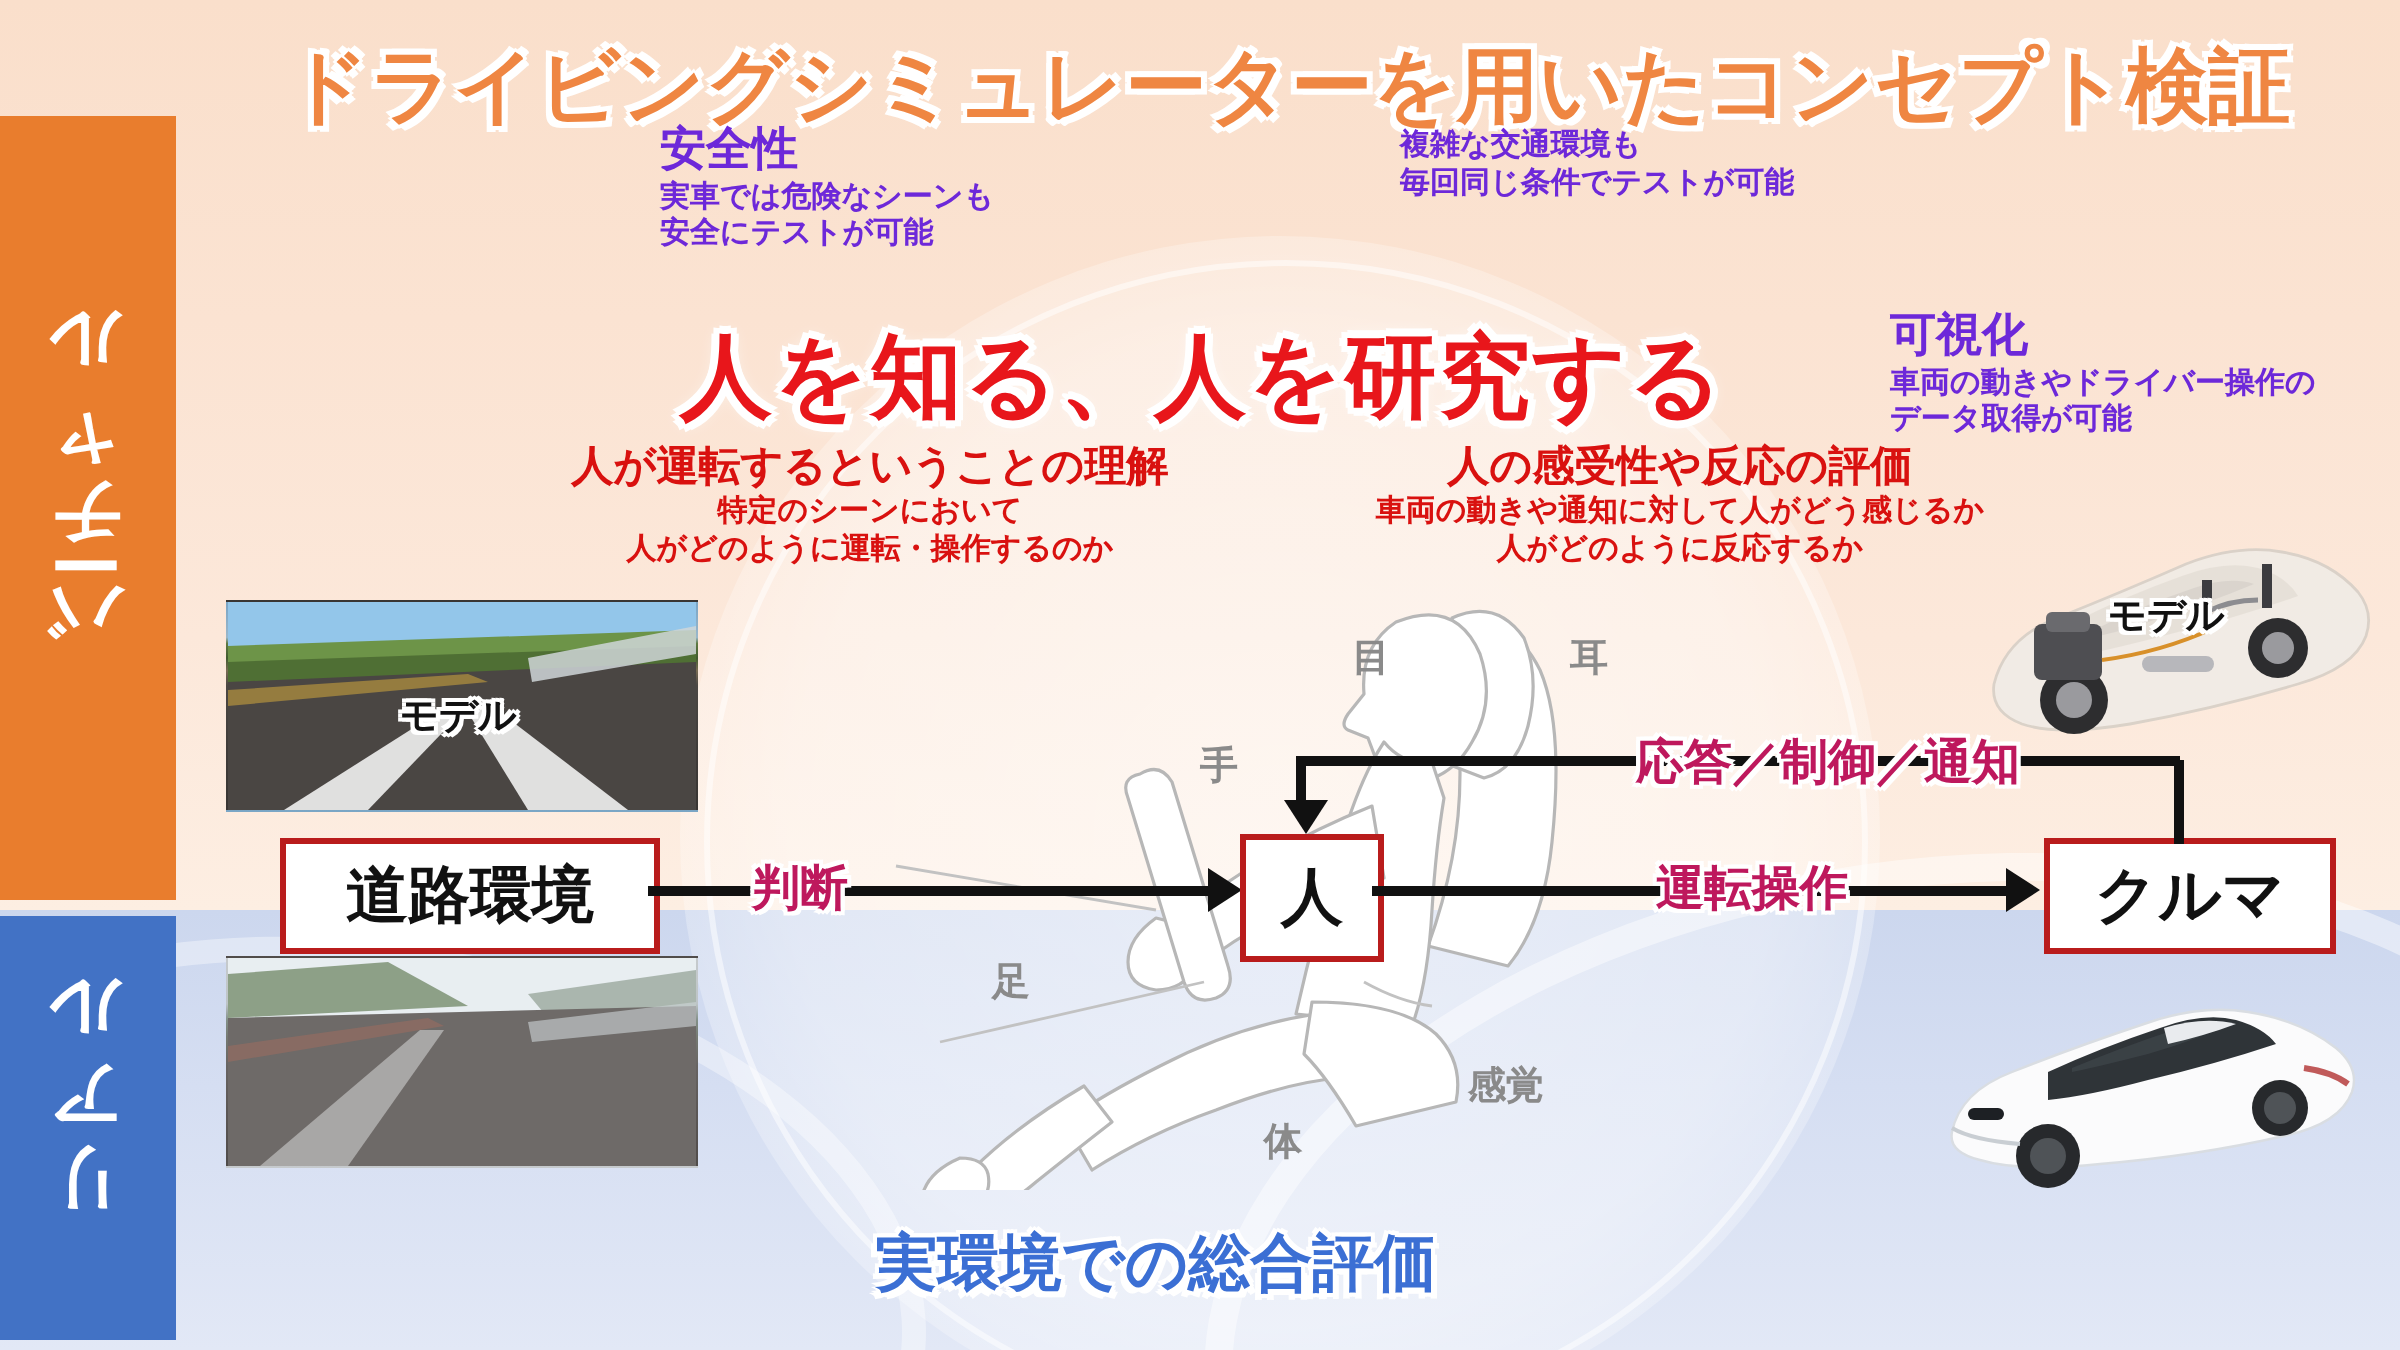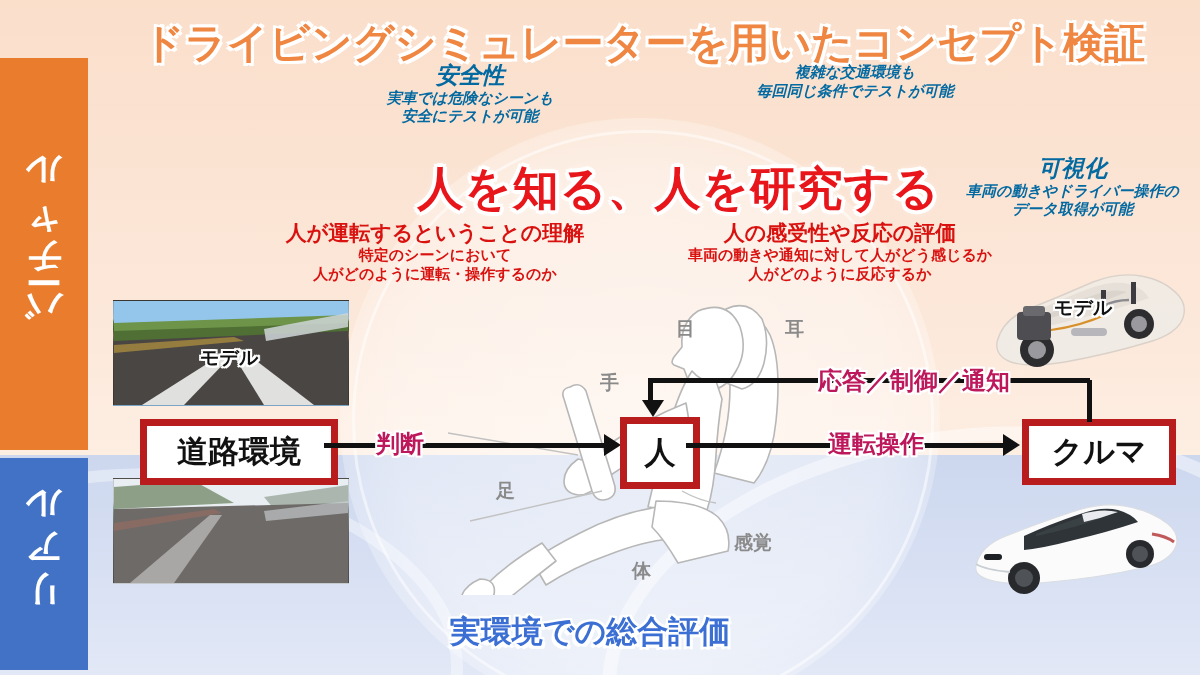--- a/index.html
+++ b/index.html
@@ -76,42 +76,41 @@
     color:#ef8642;
     -webkit-text-stroke:0px;
     text-shadow:
        2px 0 0 #fff,-2px 0 0 #fff,0 2px 0 #fff,0 -2px 0 #fff,
        2px 2px 0 #fff,-2px 2px 0 #fff,2px -2px 0 #fff,-2px -2px 0 #fff,
        3px 3px 0 #fff,-3px 3px 0 #fff,3px -3px 0 #fff,-3px -3px 0 #fff;
     letter-spacing:0px;
   }
   .headline{
     position:absolute;left:340px;top:158px;width:600px;
-    text-align:right;font-size:46px;font-weight:bold;
+    text-align:left;font-size:46px;font-weight:bold;
     color:#e8161b;
     text-shadow:
        2px 0 0 #fff,-2px 0 0 #fff,0 2px 0 #fff,0 -2px 0 #fff,
        3px 3px 0 #fff,-3px 3px 0 #fff,3px -3px 0 #fff,-3px -3px 0 #fff,
        4px 0 0 #fff,-4px 0 0 #fff,0 4px 0 #fff,0 -4px 0 #fff,
        0 0 9px rgba(255,255,255,0.95);
     letter-spacing:1px;
   }
   .bottom-caption{
     position:absolute;left:88px;top:611px;width:980px;
     text-align:center;font-size:31px;font-weight:bold;
     color:#3b6fd4;
     text-shadow:
        2px 0 0 #fff,-2px 0 0 #fff,0 2px 0 #fff,0 -2px 0 #fff,
        2px 2px 0 #fff,-2px 2px 0 #fff,2px -2px 0 #fff,-2px -2px 0 #fff,
        3px 3px 0 #fff,-3px 3px 0 #fff;
-    padding-left: 12px;
-  }
-
-  
-  .feature{position:absolute;text-align:center;color:#0369a1;font-style:italic;}
+  }
+
+  
+  .feature{position:absolute;text-align:left;color:#6d28d9;}
   .feature .f-head{font-size:23px;font-weight:bold;line-height:1.12;}
   .feature .f-body{font-size:15px;font-weight:bold;line-height:1.24;}
   #feat-vr{left:128px;top:116px;width:230px;}
   #feat-safety{left:330px;top:63px;width:280px;}
   #feat-repeat{left:700px;top:63px;width:310px;}
   #feat-visual{left:945px;top:116px;width:255px;margin-top:40px;}
 
   
   .redblock{position:absolute;text-align:center;color:#d9110f;}
   .redblock .r-head{font-size:21px;font-weight:bold;line-height:1.2;}
@@ -126,21 +125,21 @@
   }
   #lbl-me{left:676px;top:316px;}
   #lbl-mimi{left:785px;top:316px;}
   #lbl-te{left:600px;top:370px;}
   #lbl-ashi{left:496px;top:478px;}
   #lbl-karada{left:632px;top:558px;}
   #lbl-kankaku{left:734px;top:530px;}
 
   
   .flowbox{
-    position:absolute;background:#ffffff;border:7px solid #b91c1c;
+    position:absolute;background:#ffffff;border:3px solid #b91c1c;
     display:flex;align-items:center;justify-content:center;
     font-weight:bold;color:#111;
   }
   #box-road{left:140px;top:419px;width:184px;height:52px;font-size:31px;}
   #box-person{left:620px;top:417px;width:66px;height:58px;font-size:31px;}
   #box-car{left:1022px;top:419px;width:140px;height:52px;font-size:31px;}
 
   
   .hline{position:absolute;background:#111;height:5px;}
   .vline{position:absolute;background:#111;width:5px;}

